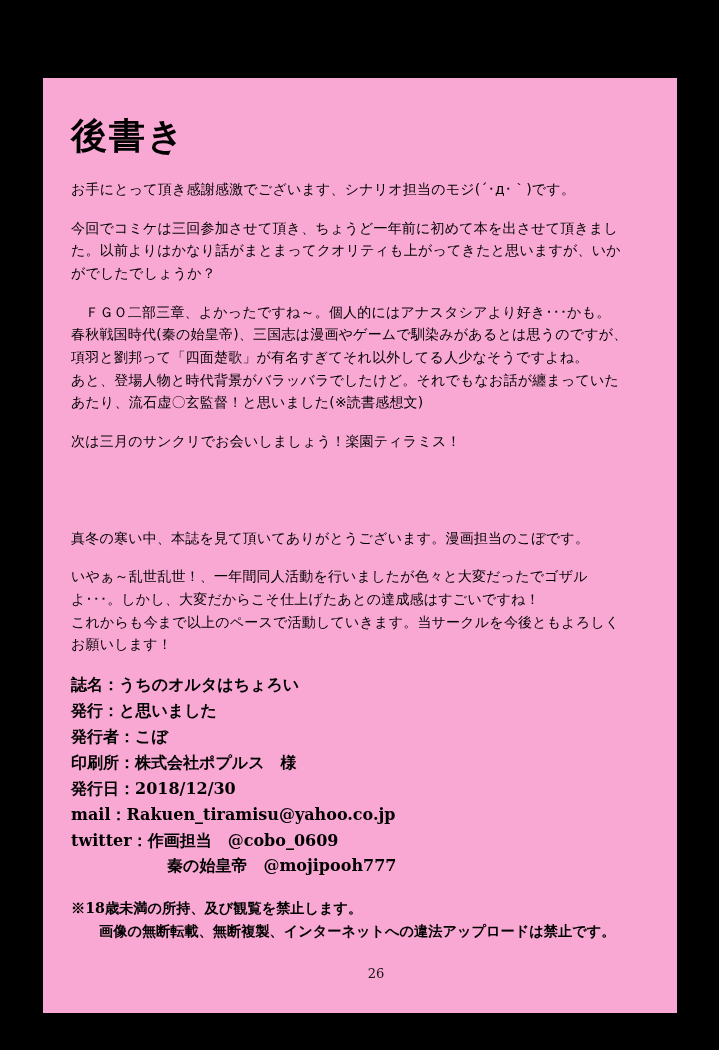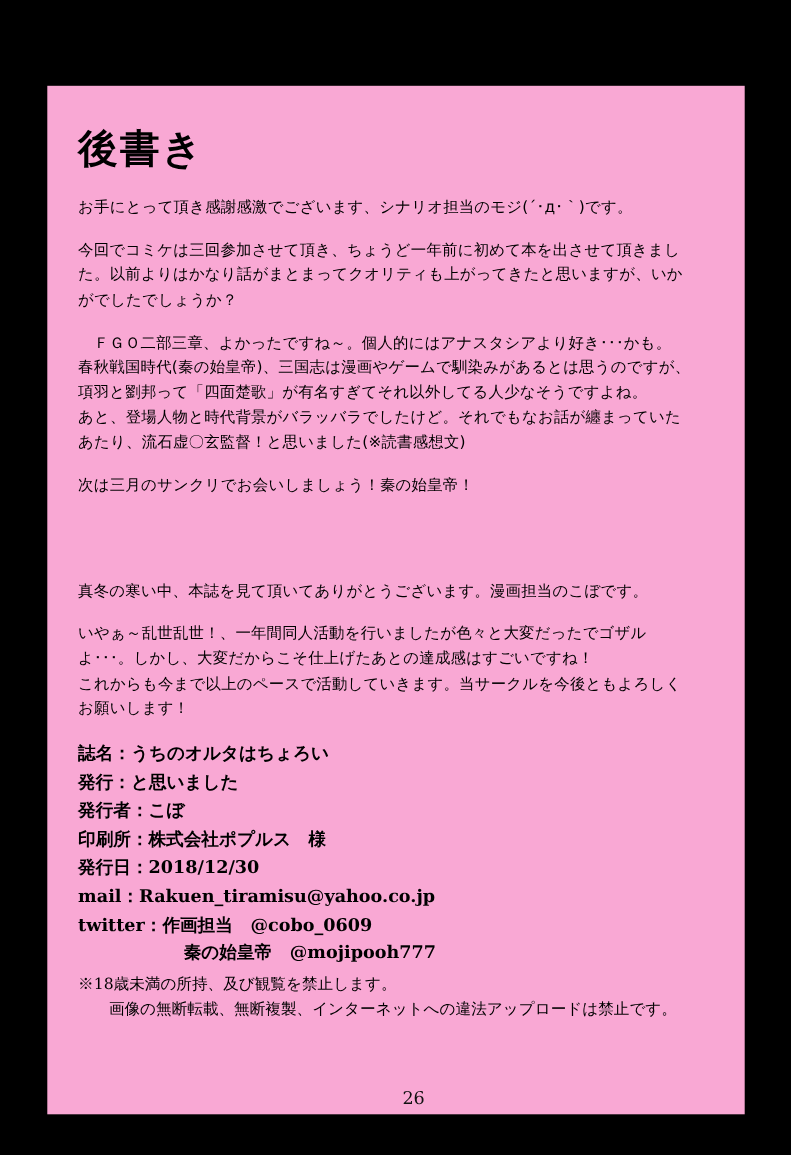--- a/index.html
+++ b/index.html
@@ -65,57 +65,57 @@
     font-weight: bold;
     font-size: 16px;
     line-height: 1.62;
     margin: 0;
   }
   .colophon-row {
     white-space: pre;
   }
   .notice {
     font-family: "DejaVu Serif", serif;
-    font-weight: normal;
+    font-weight: bold;
     font-size: 14.2px;
     line-height: 1.6;
-    margin-top: 5px;
+    margin-top: 18px;
   }
   .notice-line {
     white-space: pre;
   }
   .notice-line.sub {
     padding-left: 28px;
   }
   .page-number {
     position: absolute;
     left: 0;
     right: 0;
-    bottom: 5px;
+    bottom: 32px;
     text-align: center;
     font-family: "DejaVu Serif", serif;
-    font-size: 16px;
+    font-size: 13px;
     color: #111111;
     margin-left: 32px;
   }
 </style>
 </head>
 <body>
 
 <div class="page">
   <div class="inner">
 
     <h1 class="afterword-title">後書き</h1>
 
     <p class="body-block">お手にとって頂き感謝感激でございます、シナリオ担当のモジ(´･д･｀)です。</p>
     <p class="body-block">今回でコミケは三回参加させて頂き、ちょうど一年前に初めて本を出させて頂きました。以前よりはかなり話がまとまってクオリティも上がってきたと思いますが、いかがでしたでしょうか？</p>
     <p class="body-block">　ＦＧＯ二部三章、よかったですね～。個人的にはアナスタシアより好き･･･かも。
 春秋戦国時代(秦の始皇帝)、三国志は漫画やゲームで馴染みがあるとは思うのですが、項羽と劉邦って「四面楚歌」が有名すぎてそれ以外してる人少なそうですよね。
 あと、登場人物と時代背景がバラッバラでしたけど。それでもなお話が纏まっていたあたり、流石虚〇玄監督！と思いました(※読書感想文)</p>
-    <p class="body-block">次は三月のサンクリでお会いしましょう！秦の始皇帝！</p>
+    <p class="body-block">次は三月のサンクリでお会いしましょう！楽園ティラミス！</p>
 
     <div class="gap-large"></div>
 
     <p class="body-block">真冬の寒い中、本誌を見て頂いてありがとうございます。漫画担当のこぼです。</p>
     <p class="body-block">いやぁ～乱世乱世！、一年間同人活動を行いましたが色々と大変だったでゴザルよ･･･。しかし、大変だからこそ仕上げたあとの達成感はすごいですね！
 これからも今まで以上のペースで活動していきます。当サークルを今後ともよろしくお願いします！</p>
 
 
     <div class="colophon-list">
       <div class="colophon-row">誌名：うちのオルタはちょろい</div>

